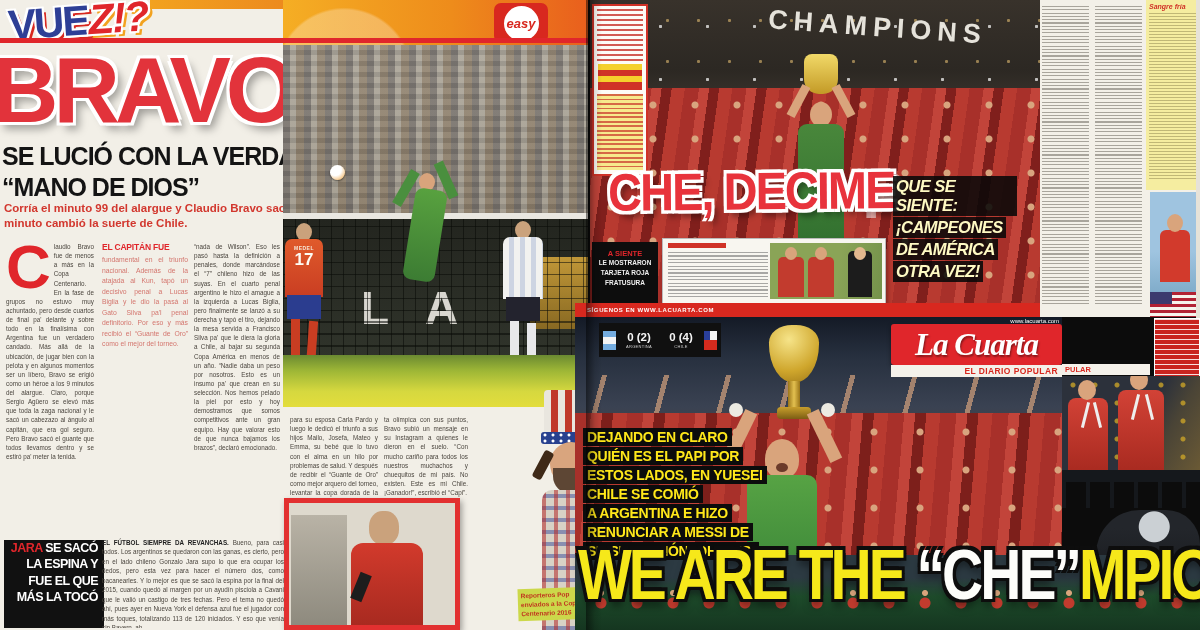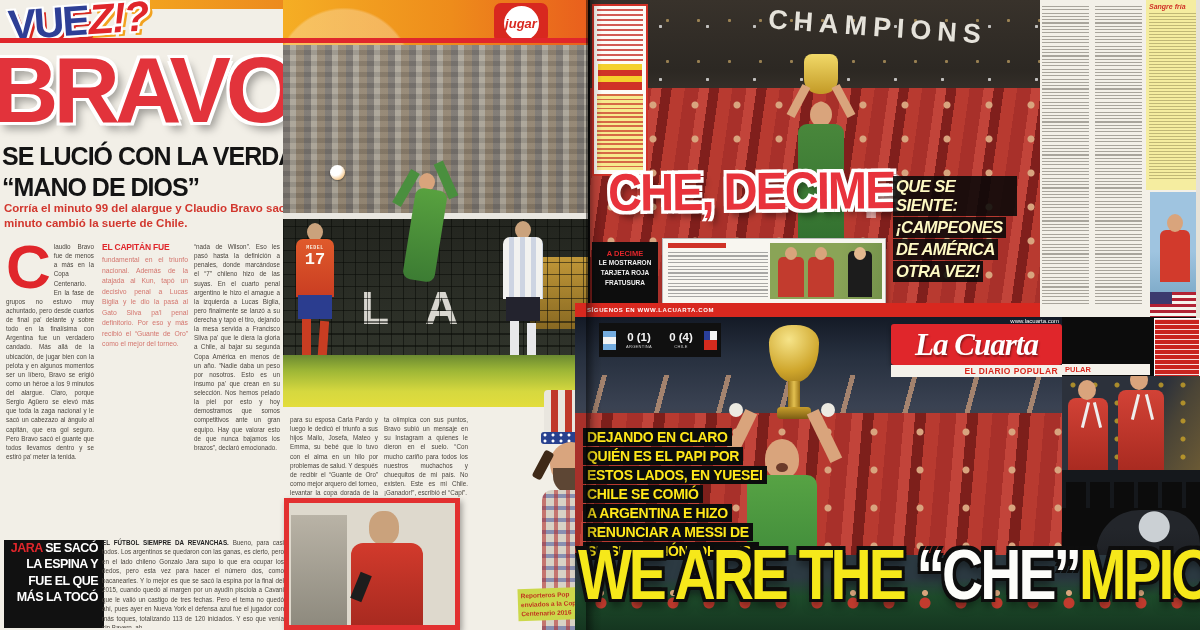--- a/index.html
+++ b/index.html
@@ -46,21 +46,21 @@
   .netlines{left:0;top:0;width:305px;height:140px;background:
     repeating-linear-gradient(0deg,rgba(8,10,6,.55) 0 1.5px,transparent 1.5px 12px),
     repeating-linear-gradient(90deg,rgba(8,10,6,.55) 0 1.5px,transparent 1.5px 12px);}
   .keeper{left:112px;top:122px;width:62px;height:150px;}
   .k-arm{position:absolute;width:10px;height:38px;background:#4a8f3e;}
   .k-arm.l{left:6px;top:2px;transform:rotate(30deg);}
   .k-arm.r{right:6px;top:-6px;transform:rotate(-24deg);}
   .k-head{position:absolute;left:24px;top:6px;width:16px;height:18px;border-radius:50%;background:#d9a47c;}
   .k-body{position:absolute;left:14px;top:22px;width:32px;height:92px;border-radius:8px;transform:rotate(9deg);background:linear-gradient(180deg,#58a13f,#3c7c33);}
   .ball{left:47px;top:120px;width:15px;height:15px;border-radius:50%;background:radial-gradient(circle at 35% 30%,#fff 0 42%,#f0a23c);box-shadow:0 1px 2px rgba(0,0,0,.5);}
-  .medel{left:11px;top:178px;width:44px;height:176px;font-family:Liberation Mono, monospace;}
+  .medel{left:0;top:178px;width:44px;height:176px;}
   .m-head{position:absolute;left:13px;top:0;width:16px;height:18px;border-radius:50%;background:#caa27c;}
   .m-shirt{position:absolute;left:2px;top:16px;width:38px;height:58px;border-radius:7px 7px 0 0;background:linear-gradient(180deg,#e05a2b,#c93d22);text-align:center;}
   .m-name{display:block;color:#f6e9d8;font-size:5px;font-weight:bold;margin-top:6px;letter-spacing:.5px;}
   .m-num{display:block;color:#fdfbf4;font-size:17px;font-weight:bold;line-height:1.1;}
   .m-shorts{position:absolute;left:4px;top:72px;width:34px;height:24px;background:#2b3d8f;}
   .m-sock{position:absolute;width:9px;height:62px;background:linear-gradient(180deg,#c93d22 70%,#2b3d8f 70%);}
   .m-sock.l{left:8px;top:96px;}
   .m-sock.r{left:24px;top:98px;transform:rotate(4deg);}
   .argie{left:218px;top:176px;width:44px;height:184px;}
   .a-head{position:absolute;left:14px;top:0;width:16px;height:18px;border-radius:50%;background:#caa27c;}
@@ -259,21 +259,21 @@
 </head>
 <body>
 
 <div id="canvas">
 
   <div class="left-page abs">
     <div class="orange-strip abs"></div>
     <div class="easy-ad abs">
       <div class="easy-badge abs">
         <div class="easy-circle">
-          <span>jugar</span>
+          <span>easy</span>
         </div>
       </div>
     </div>
     <div class="vue-logo abs">
       <span class="vue-blue">VUE</span><span class="vue-red">Z!?</span>
     </div>
     <div class="red-rule abs"></div>
     <h1 class="bravo abs">BRAVO</h1>
     <div class="subhead abs">
       <div>SE LUCIÓ CON LA VERDADERA</div>
@@ -379,21 +379,21 @@
   <span class="ghost-p abs">P</span>
 
   <div class="quote-box abs">
     <div class="q-line">QUE SE SIENTE:</div>
     <div class="q-line">¡CAMPEONES</div>
     <div class="q-line">DE AMÉRICA</div>
     <div class="q-line">OTRA VEZ!</div>
   </div>
 
   <div class="charles-box abs">
-    <span class="ch1">A DECIME</span>
+    <span class="ch1">A SIENTE</span>
     <span class="ch2">LE MOSTRARON</span>
     <span class="ch2">TARJETA ROJA</span>
     <span class="ch2">FRATUSURA</span>
   </div>
 
   <div class="article-box abs">
     <div class="ab-head"></div>
     <div class="ab-tex"></div>
     <div class="mini-photo">
       <div class="mp-red one"></div>
@@ -409,21 +409,21 @@
     <span>SÍGUENOS EN WWW.LACUARTA.COM</span>
   </div>
 
   <div class="cover abs">
     <div class="cover-arms"></div>
     <div class="cover-crowd"></div>
 
     <div class="scoreboard">
       <div class="flag flag-arg"></div>
       <div class="sb-cell">
-        <div class="sb-score">0 (1)</div>
+        <div class="sb-score">0 (2)</div>
         <div class="sb-label">ARGENTINA</div>
       </div>
       <div class="sb-cell">
         <div class="sb-score">0 (4)</div>
         <div class="sb-label">CHILE</div>
       </div>
       <div class="flag flag-chi"></div>
     </div>
 
     <div class="masthead">

